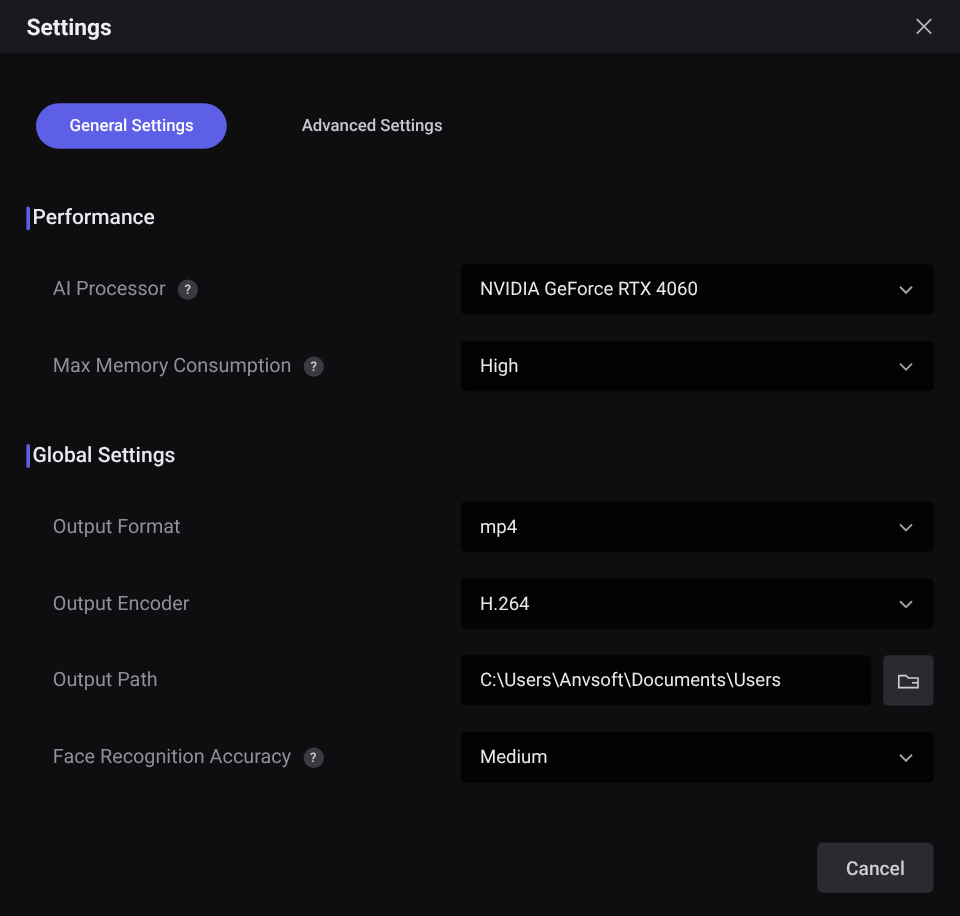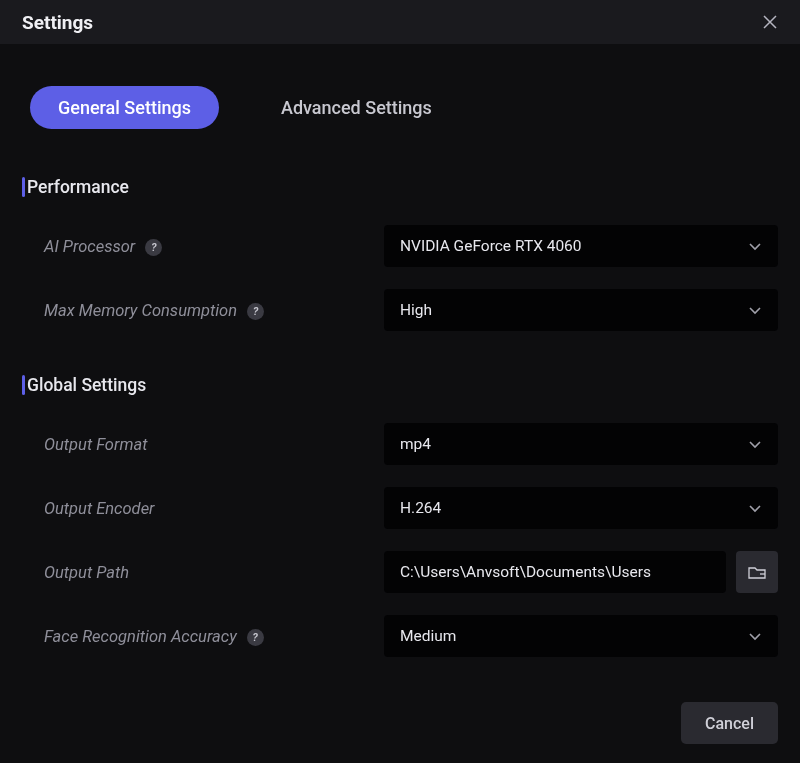--- a/index.html
+++ b/index.html
@@ -40,21 +40,21 @@
       padding: 42px 22px 0 22px;
     }
     .tabs {
       display: flex;
       gap: 34px;
       margin-bottom: 48px;
       padding-left: 8px;
     }
     .tab {
       padding: 11px 28px;
-      font-size: 18px;
+      font-size: 14px;
       font-weight: 500;
       border-radius: 24px;
       cursor: pointer;
       border: none;
       background: transparent;
       color: #c8c8d0;
       font-family: inherit;
     }
     .tab.active {
       background: #5d5fe6;
@@ -81,27 +81,26 @@
       font-weight: 500;
     }
     .field-row {
       display: flex;
       align-items: center;
       padding-left: 22px;
       margin-bottom: 22px;
     }
     .field-label {
       display: flex;
-      align-items: flex-end;
+      align-items: center;
       gap: 10px;
       width: 340px;
       flex-shrink: 0;
       font-size: 16.5px;
       color: #8f8f9a;
-      font-style: italic;
     }
     .help-icon {
       width: 17px;
       height: 17px;
       border-radius: 50%;
       background: #3a3a42;
       color: #c8c8d0;
       display: flex;
       align-items: center;
       justify-content: center;

